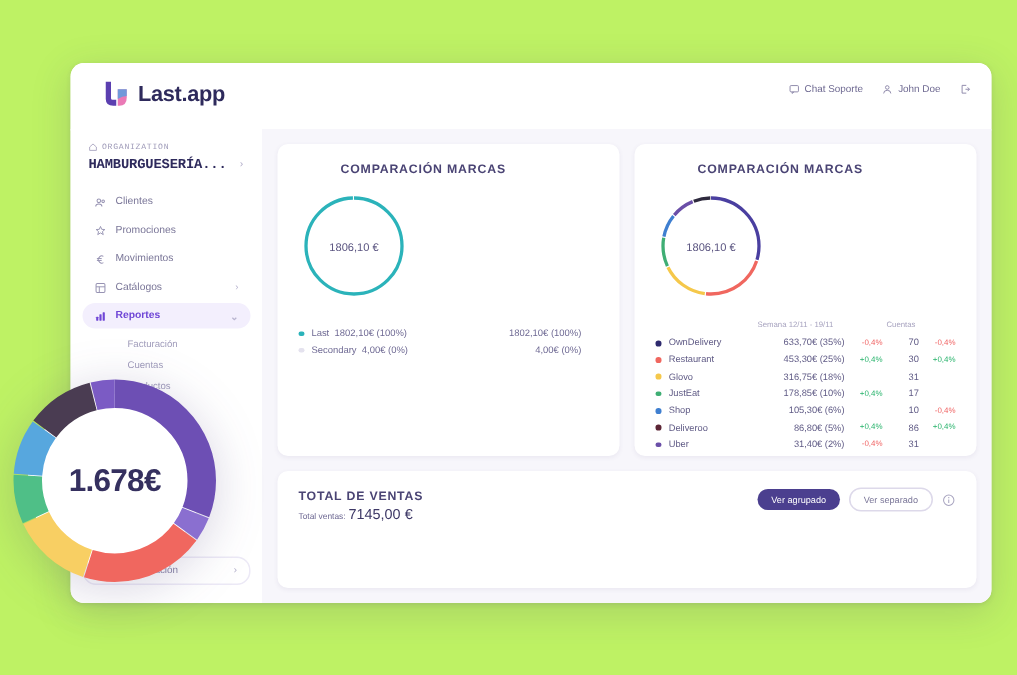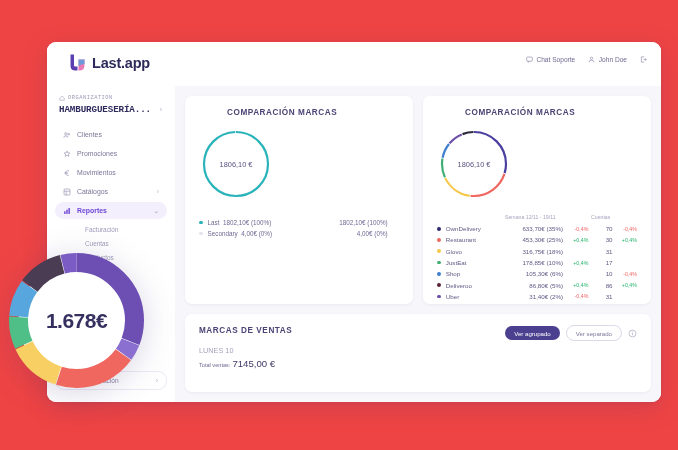--- a/index.html
+++ b/index.html
@@ -5,21 +5,21 @@
   html, body {
     margin: 0; padding: 0;
     width: 678px; height: 450px;
     background: #ffffff;
     font-family: "Liberation Sans", sans-serif;
     overflow: hidden;
   }
   #root {
     position: relative;
     width: 678px; height: 450px;
-    background: #ef4444;
+    background: #bef264;
   }
 
   
   .app-window {
     position: absolute;
     left: 47px; top: 42px;
     width: 614px; height: 360px;
     background: #ffffff;
     border-radius: 9px;
     box-shadow: 0 6px 26px rgba(60,50,110,0.17), 0 1px 3px rgba(60,50,110,0.10);
@@ -462,22 +462,21 @@
                 <span class="sl-amount">31,40€ (2%)</span>
                 <span class="sl-delta down">-0,4%</span>
                 <span class="sl-count">31</span>
                 <span class="sl-cdelta "></span>
               </div>
             </div>
         </div>
       </div>
 
       <div class="card card-total">
-        <div class="tv-title">MARCAS DE VENTAS</div>
-        <div class="tv-day">LUNES 10</div>
+        <div class="tv-title">TOTAL DE VENTAS</div>
         <div class="tv-total">
           <span class="tv-total-lbl">Total ventas:</span>
           <span class="tv-total-val">7145,00 €</span>
         </div>
         <div class="tv-actions">
           <div class="btn btn-primary">Ver agrupado</div>
           <div class="btn btn-ghost">Ver separado</div>
           <svg class="info-ico" viewBox="0 0 12 12">
             <circle cx="6" cy="6" r="4.6" fill="none" stroke="#a7a3bf" stroke-width="0.9"></circle>
             <circle cx="6" cy="3.7" r="0.6" fill="#a7a3bf"></circle>

